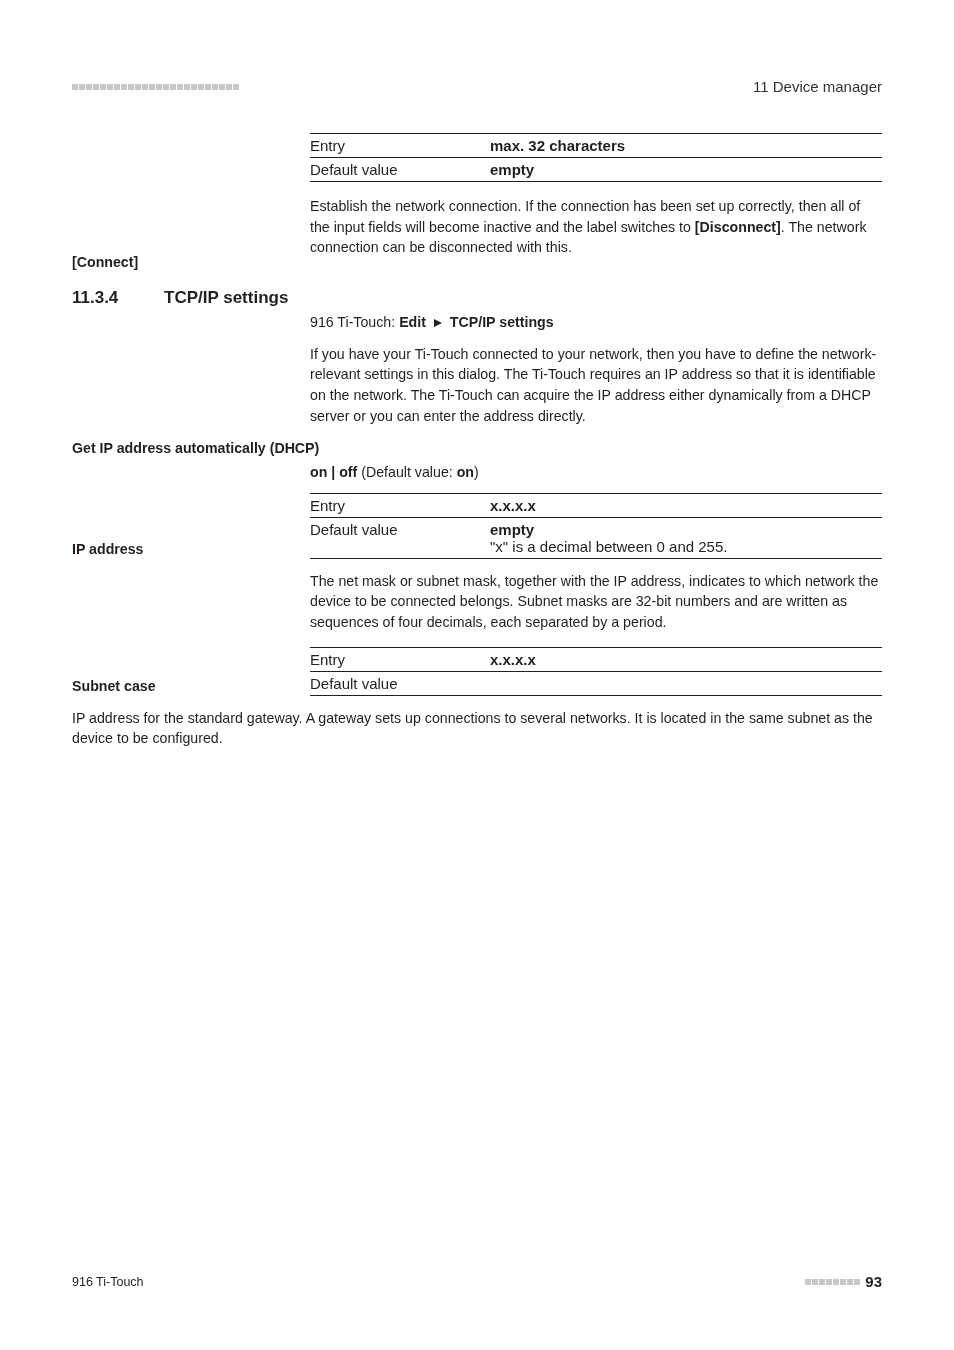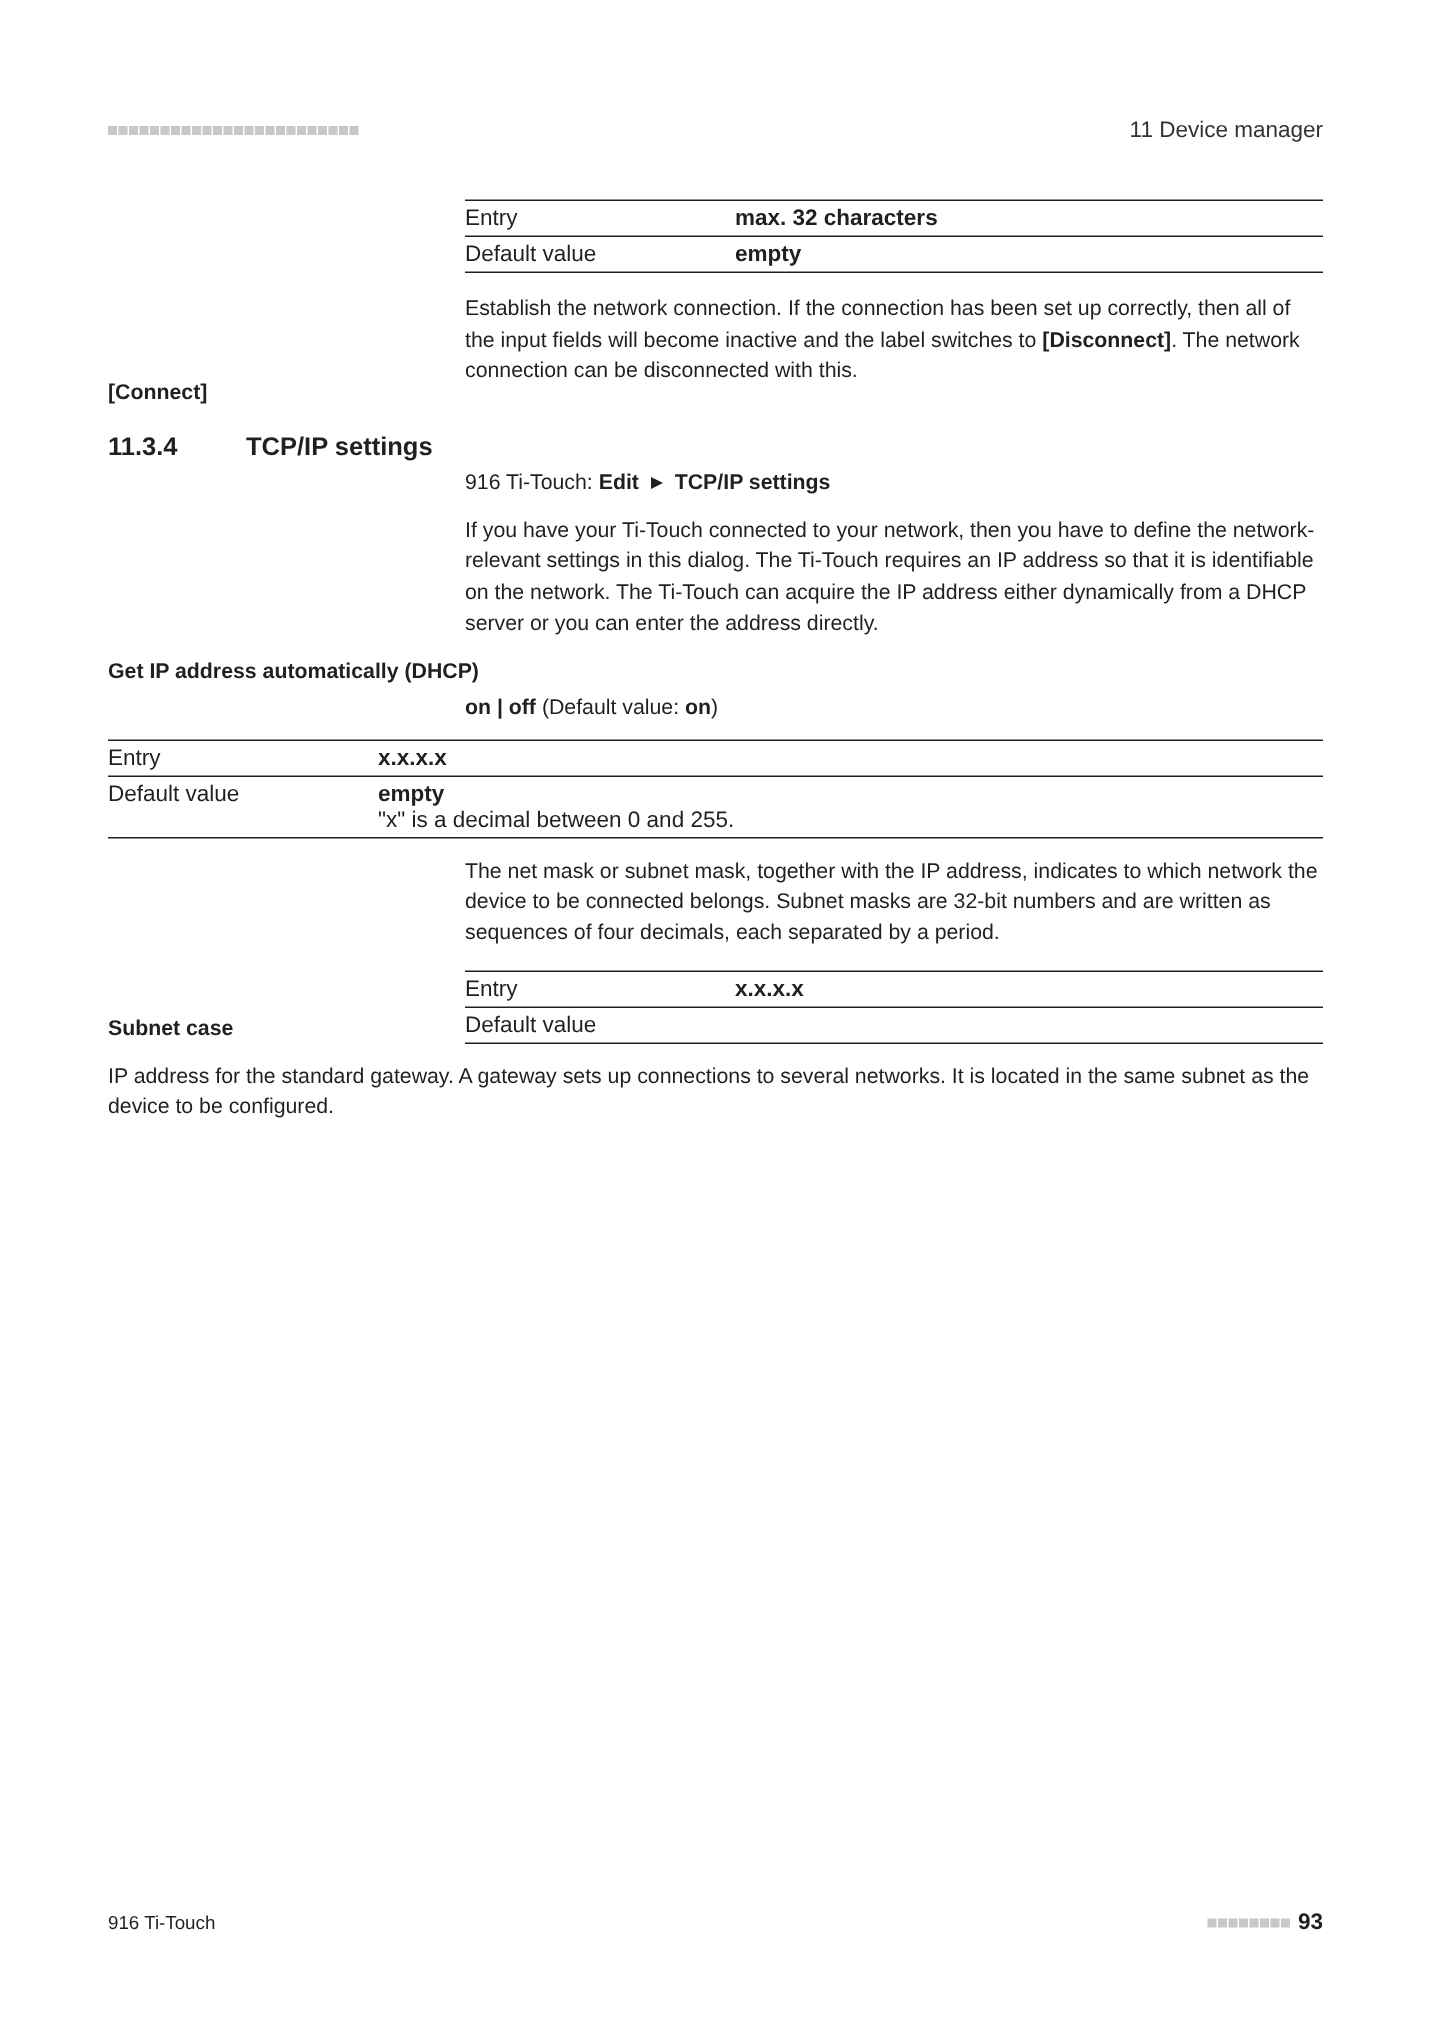--- a/index.html
+++ b/index.html
@@ -233,20 +233,23 @@
     <p class="para">If you have your Ti-Touch connected to your network, then you have to define the network-relevant settings in this dialog. The Ti-Touch requires an IP address so that it is identifiable on the network. The Ti-Touch can acquire the IP address either dynamically from a DHCP server or you can enter the address directly.</p>
 
     <div class="left-label">Get IP address automatically (DHCP)</div>
 
     <div class="inline-para onoff">
       <span class="bold">on | off</span><span> (Default value: </span><span class="bold">on</span><span>)</span>
     </div>
 
 
     <div class="block">
+      <div class="side">
+        <div class="left-label">IP address</div>
+      </div>
       <div class="body-col">
         <div class="kv-wrap">
           <hr class="hr">
           <div class="kv-row">
             <div class="kv-key">Entry</div>
             <div class="kv-val bold">x.x.x.x</div>
           </div>
           <hr class="hr">
           <div class="kv-row">
             <div class="kv-key">Default value</div>

